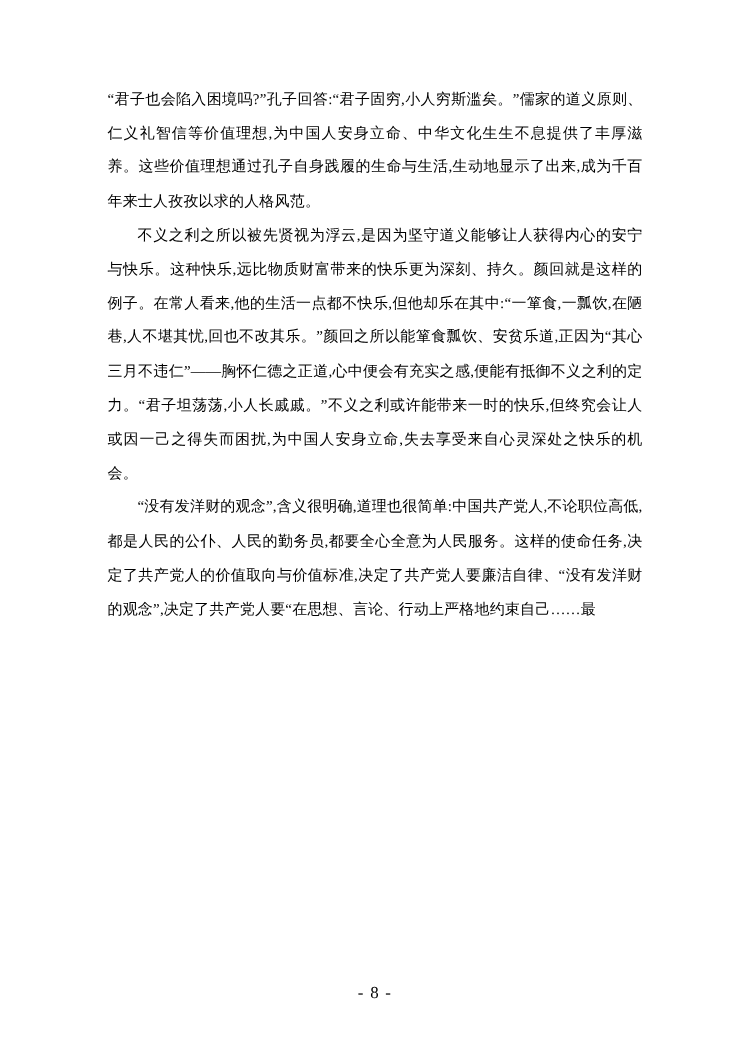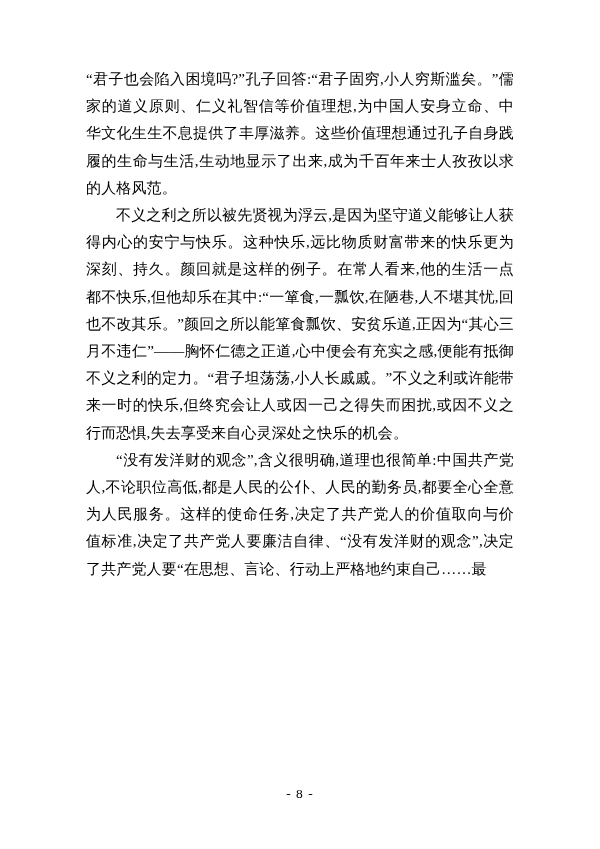--- a/index.html
+++ b/index.html
@@ -24,21 +24,21 @@
     background: #ffffff;
   }
   .content {
     position: absolute;
     left: 86px;
     top: 66px;
     width: 428px;
   }
   p.para {
     margin: 0;
-    font-size: 15px;
+    font-size: 12px;
     line-height: 27.2px;
     text-align: justify;
     text-justify: inter-ideograph;
     letter-spacing: 0.15px;
     text-indent: 0;
     font-family: "Liberation Serif", "DejaVu Serif", serif;
   }
   p.indent {
     text-indent: 2em;
   }
@@ -53,17 +53,17 @@
     color: #000000;
     letter-spacing: 1px;
   }
 </style>
 </head>
 <body>
 
 <div class="page">
   <div class="content">
     <p class="para">“君子也会陷入困境吗?”孔子回答:“君子固穷,小人穷斯滥矣。”儒家的道义原则、仁义礼智信等价值理想,为中国人安身立命、中华文化生生不息提供了丰厚滋养。这些价值理想通过孔子自身践履的生命与生活,生动地显示了出来,成为千百年来士人孜孜以求的人格风范。</p>
-    <p class="para indent">不义之利之所以被先贤视为浮云,是因为坚守道义能够让人获得内心的安宁与快乐。这种快乐,远比物质财富带来的快乐更为深刻、持久。颜回就是这样的例子。在常人看来,他的生活一点都不快乐,但他却乐在其中:“一箪食,一瓢饮,在陋巷,人不堪其忧,回也不改其乐。”颜回之所以能箪食瓢饮、安贫乐道,正因为“其心三月不违仁”——胸怀仁德之正道,心中便会有充实之感,便能有抵御不义之利的定力。“君子坦荡荡,小人长戚戚。”不义之利或许能带来一时的快乐,但终究会让人或因一己之得失而困扰,或因不义之行而恐惧,失去享受来自心灵深处之快乐的机会。</p>
+    <p class="para indent">不义之利之所以被先贤视为浮云,是因为坚守道义能够让人获得内心的安宁与快乐。这种快乐,远比物质财富带来的快乐更为深刻、持久。颜回就是这样的例子。在常人看来,他的生活一点都不快乐,但他却乐在其中:“一箪食,一瓢饮,在陋巷,人不堪其忧,回也不改其乐。”颜回之所以能箪食瓢饮、安贫乐道,正因为“其心三月不违仁”——胸怀仁德之正道,心中便会有充实之感,便能有抵御不义之利的定力。“君子坦荡荡,小人长戚戚。”不义之利或许能带来一时的快乐,但终究会让人或因一己之得失而困扰,为中国人安身立命,失去享受来自心灵深处之快乐的机会。</p>
     <p class="para indent">“没有发洋财的观念”,含义很明确,道理也很简单:中国共产党人,不论职位高低,都是人民的公仆、人民的勤务员,都要全心全意为人民服务。这样的使命任务,决定了共产党人的价值取向与价值标准,决定了共产党人要廉洁自律、“没有发洋财的观念”,决定了共产党人要“在思想、言论、行动上严格地约束自己……最</p>
   </div>
   <div class="footer">- 8 -</div>
 </div>
 
 </body></html>

